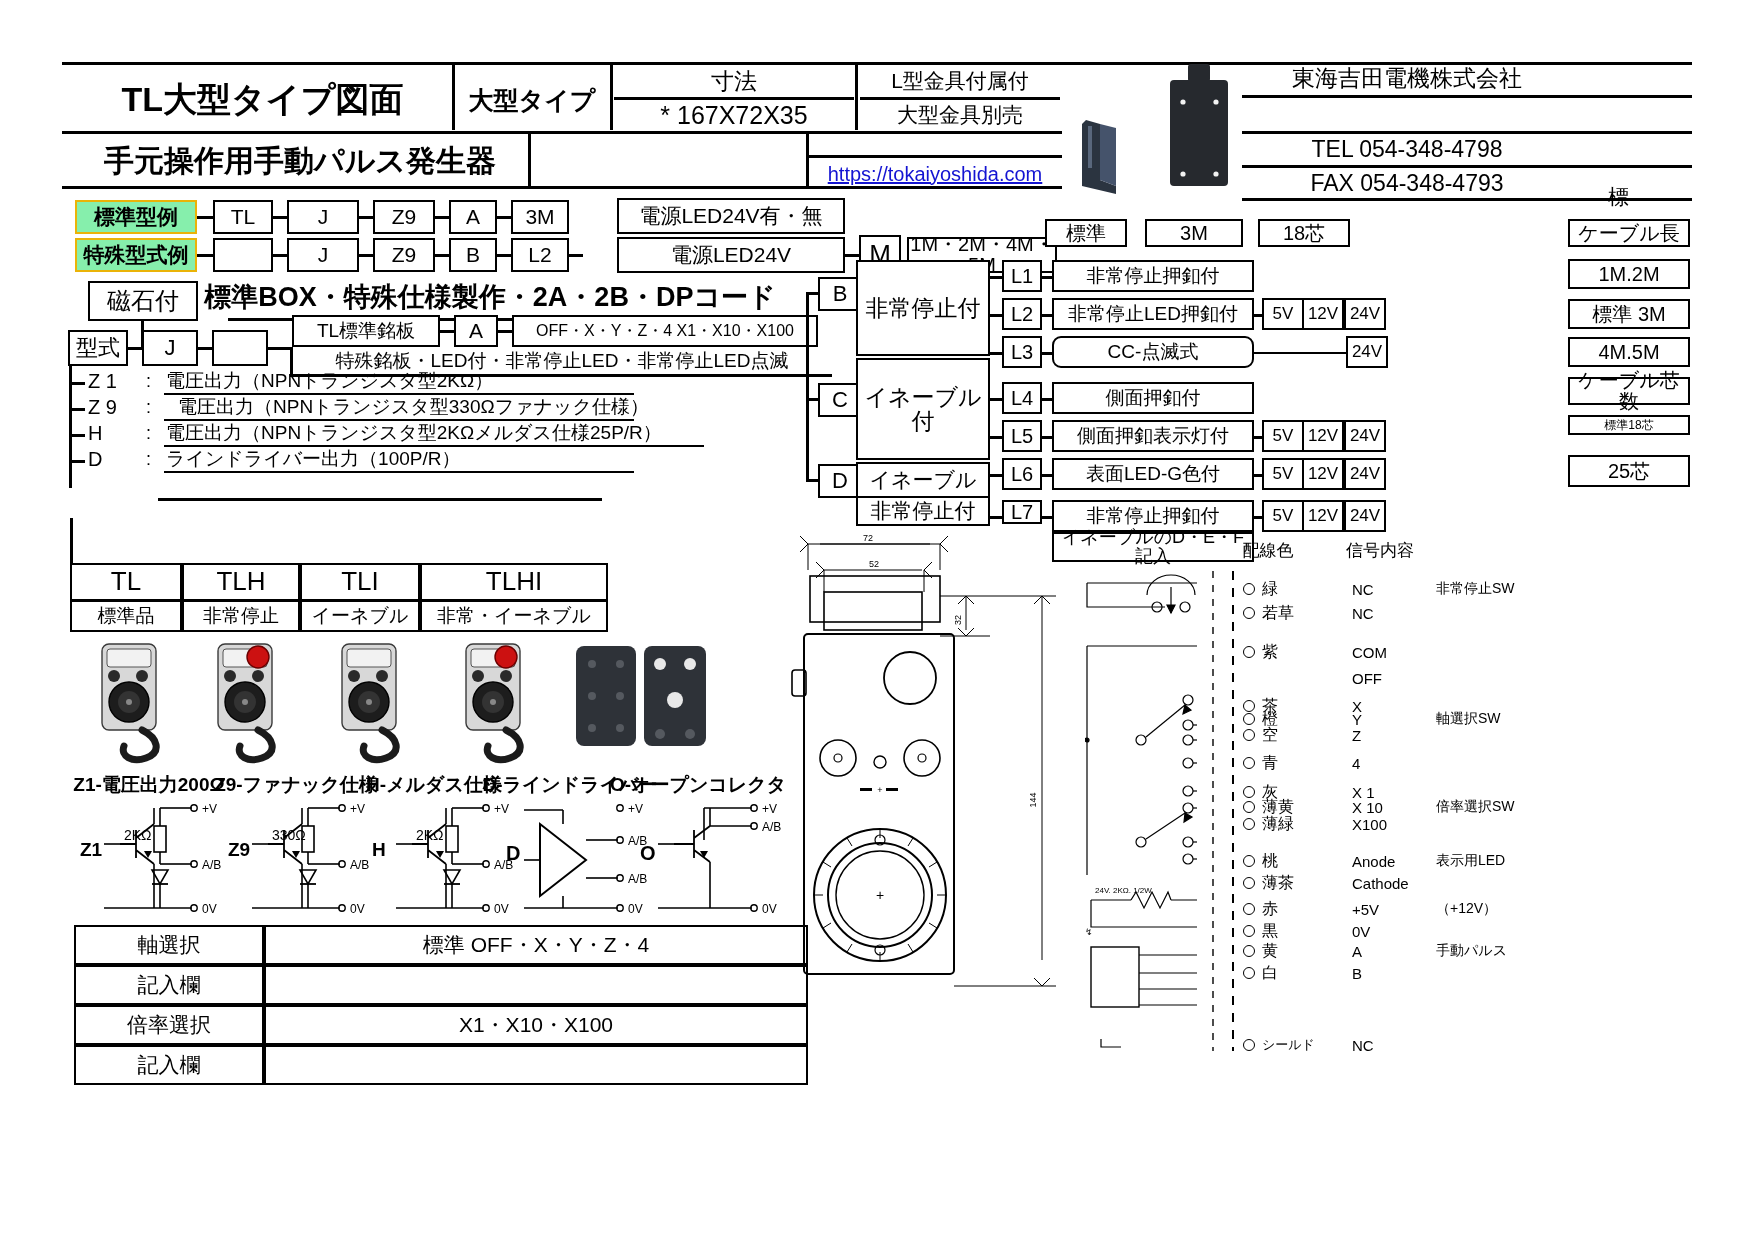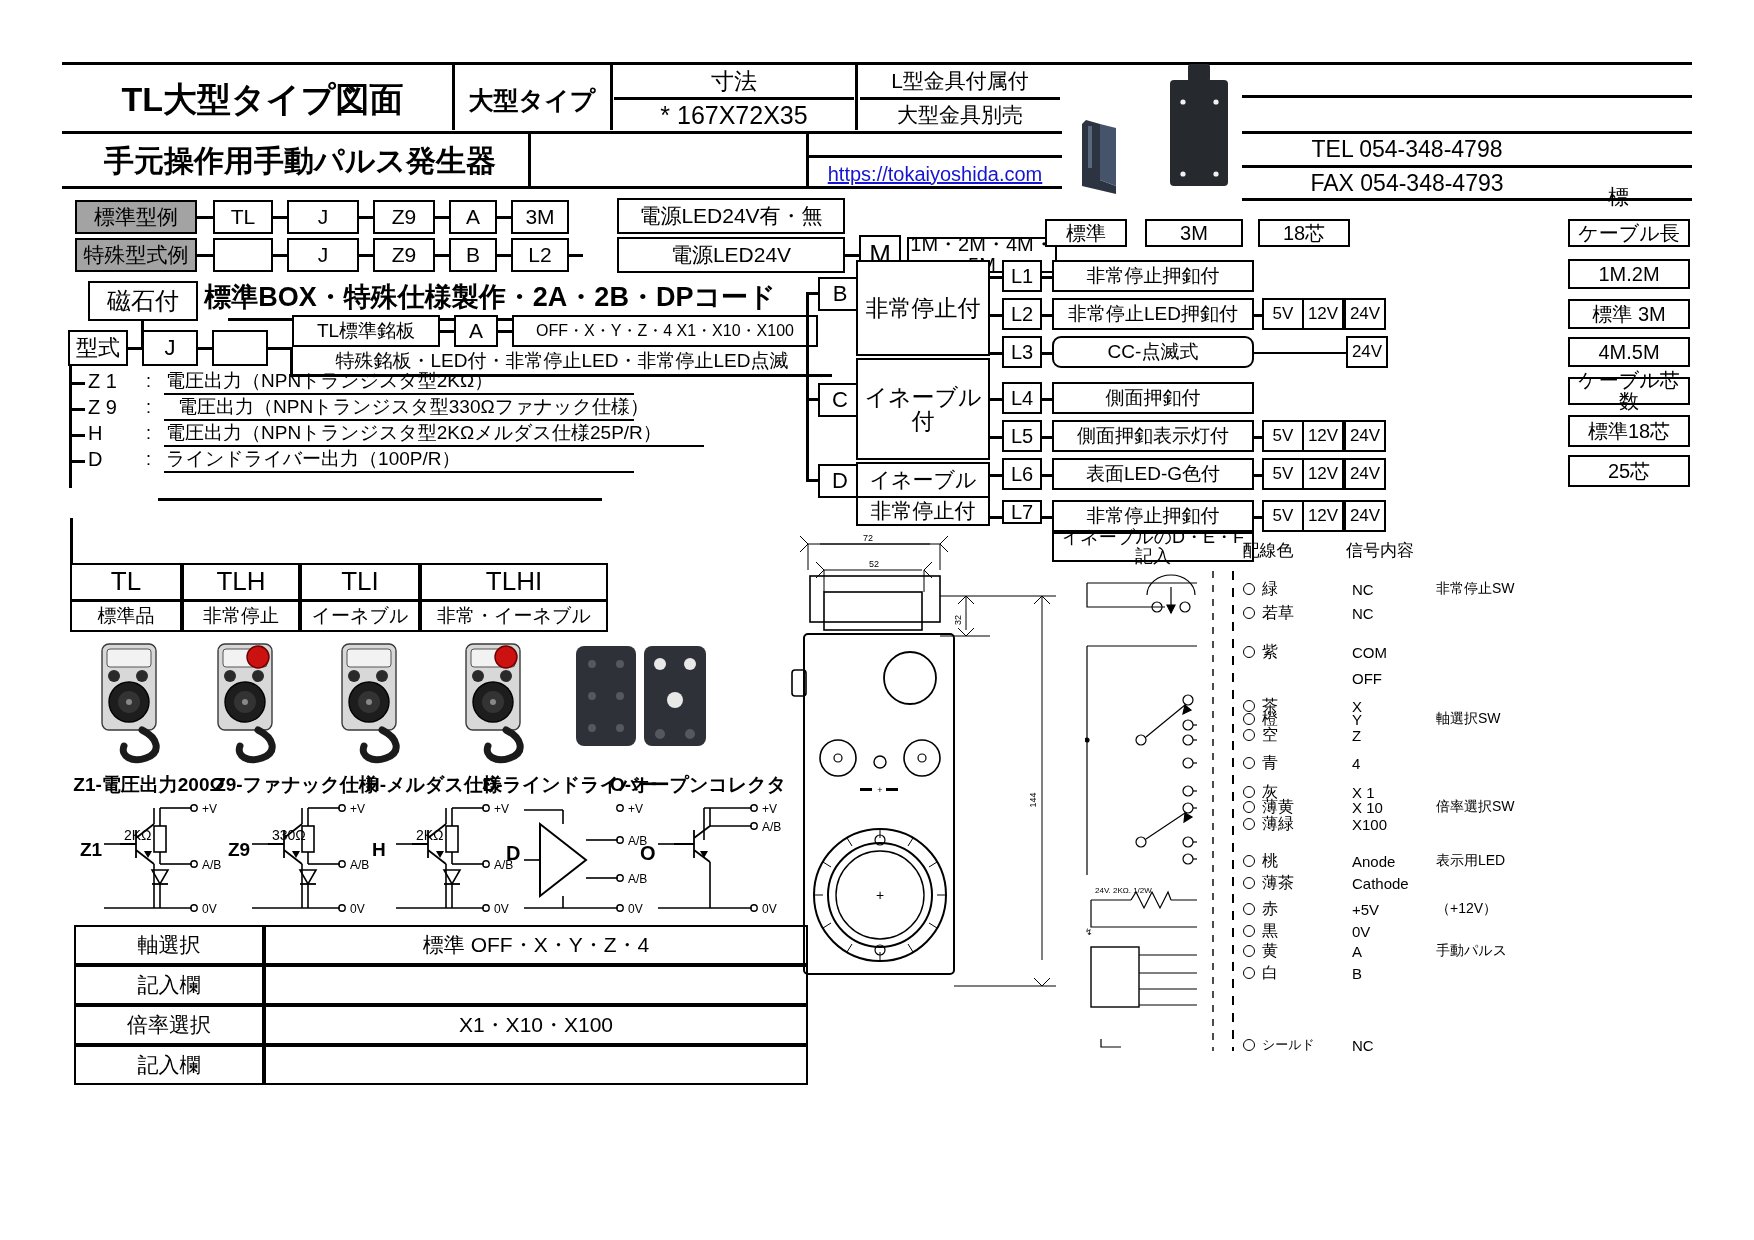--- a/index.html
+++ b/index.html
@@ -2,22 +2,22 @@
 <html><head>
 <meta charset="utf-8">
 <style>
   html,body{margin:0;padding:0;background:#fff;}
   body{width:1754px;height:1240px;position:relative;
        font-family:"Liberation Sans","DejaVu Sans",sans-serif;color:#000;}
   #sheet{position:absolute;left:0;top:0;width:1754px;height:1240px;overflow:hidden;}
   .abs{position:absolute;box-sizing:border-box;}
   .bx{border:2px solid #000;display:flex;align-items:center;justify-content:center;
       text-align:center;background:#fff;line-height:1.05;}
-  .bxt{border:2px solid #000000;display:flex;align-items:center;justify-content:center;
-      text-align:center;background:#a3a3a3;font-weight:normal;}
+  .bxt{border:2px solid #eab308;display:flex;align-items:center;justify-content:center;
+      text-align:center;background:#86efac;font-weight:bold;}
   .ln{background:#000;}
   .txt{display:flex;align-items:center;white-space:nowrap;}
   .ctr{justify-content:center;text-align:center;}
   .b{font-weight:bold;}
   .lnk{color:#1414d2;text-decoration:underline;}
   svg{display:block;}
 </style>
 </head>
 <body>
 
@@ -59,20 +59,21 @@
     <svg width="80" height="134" viewBox="0 0 80 134">
       <rect x="30" y="2" width="22" height="18" rx="3" fill="#26292e"></rect>
       <rect x="12" y="18" width="58" height="106" rx="4" fill="#26292e"></rect>
       <circle cx="25" cy="40" r="2.6" fill="#f2f2f2"></circle>
       <circle cx="58" cy="40" r="2.6" fill="#f2f2f2"></circle>
       <circle cx="25" cy="112" r="2.6" fill="#f2f2f2"></circle>
       <circle cx="58" cy="112" r="2.6" fill="#f2f2f2"></circle>
     </svg>
   </div>
 
+  <div class="abs txt ctr" style="left:1242px;top:62px;width:330px;height:32px;font-size:23px;">東海吉田電機株式会社</div>
   <div class="abs ln" style="left:1242px;top:95px;width:450px;height:3px;"></div>
   <div class="abs ln" style="left:1242px;top:131px;width:450px;height:3px;"></div>
   <div class="abs txt ctr" style="left:1242px;top:134px;width:330px;height:30px;font-size:23px;">TEL  054-348-4798</div>
   <div class="abs ln" style="left:1242px;top:165px;width:450px;height:3px;"></div>
   <div class="abs txt ctr" style="left:1242px;top:168px;width:330px;height:30px;font-size:23px;">FAX  054-348-4793</div>
   <div class="abs ln" style="left:1242px;top:198px;width:450px;height:3px;"></div>
   <div class="abs txt" style="left:1608px;top:183px;width:40px;height:28px;font-size:21px;">標</div>
 
   <div class="abs bxt" style="left:75px;top:200px;width:122px;height:34px;font-size:21px;">標準型例</div>
   <div class="abs ln" style="left:197px;top:216px;width:16px;height:3px;"></div>
@@ -220,21 +221,21 @@
   <div class="abs bx" style="left:818px;top:464px;width:44px;height:34px;font-size:22px;">D</div>
   <div class="abs ln" style="left:862px;top:479px;width:14px;height:3px;"></div>
   <div class="abs bx" style="left:856px;top:462px;width:134px;height:34px;font-size:21px;flex-direction:column;border-bottom:none;">イネーブル</div>
   <div class="abs bx" style="left:856px;top:496px;width:134px;height:30px;font-size:21px;">非常停止付</div>
 
   <div class="abs bx" style="left:1568px;top:219px;width:122px;height:28px;font-size:20px;">ケーブル長</div>
   <div class="abs bx" style="left:1568px;top:259px;width:122px;height:30px;font-size:20px;">1M.2M</div>
   <div class="abs bx" style="left:1568px;top:299px;width:122px;height:30px;font-size:20px;">標準  3M</div>
   <div class="abs bx" style="left:1568px;top:337px;width:122px;height:30px;font-size:20px;">4M.5M</div>
   <div class="abs bx" style="left:1568px;top:377px;width:122px;height:28px;font-size:20px;">ケーブル芯数</div>
-  <div class="abs bx" style="left:1568px;top:415px;width:122px;height:32px;font-size:20px;">標準18芯</div>
+  <div class="abs bx" style="left:1568px;top:415px;width:122px;height:20px;font-size:12px;">標準18芯</div>
   <div class="abs bx" style="left:1568px;top:455px;width:122px;height:32px;font-size:20px;">25芯</div>
 
   <div class="abs ln" style="left:70px;top:518px;width:3px;height:48px;"></div>
 
   <div id="type-table">
       <div class="abs bx" style="left:70px;top:563px;width:112px;height:38px;font-size:26px;">TL</div>
           <div class="abs bx" style="left:70px;top:600px;width:112px;height:32px;font-size:19px;">標準品</div>
       <div class="abs bx" style="left:182px;top:563px;width:118px;height:38px;font-size:26px;">TLH</div>
           <div class="abs bx" style="left:182px;top:600px;width:118px;height:32px;font-size:19px;">非常停止</div>
       <div class="abs bx" style="left:300px;top:563px;width:120px;height:38px;font-size:26px;">TLI</div>

